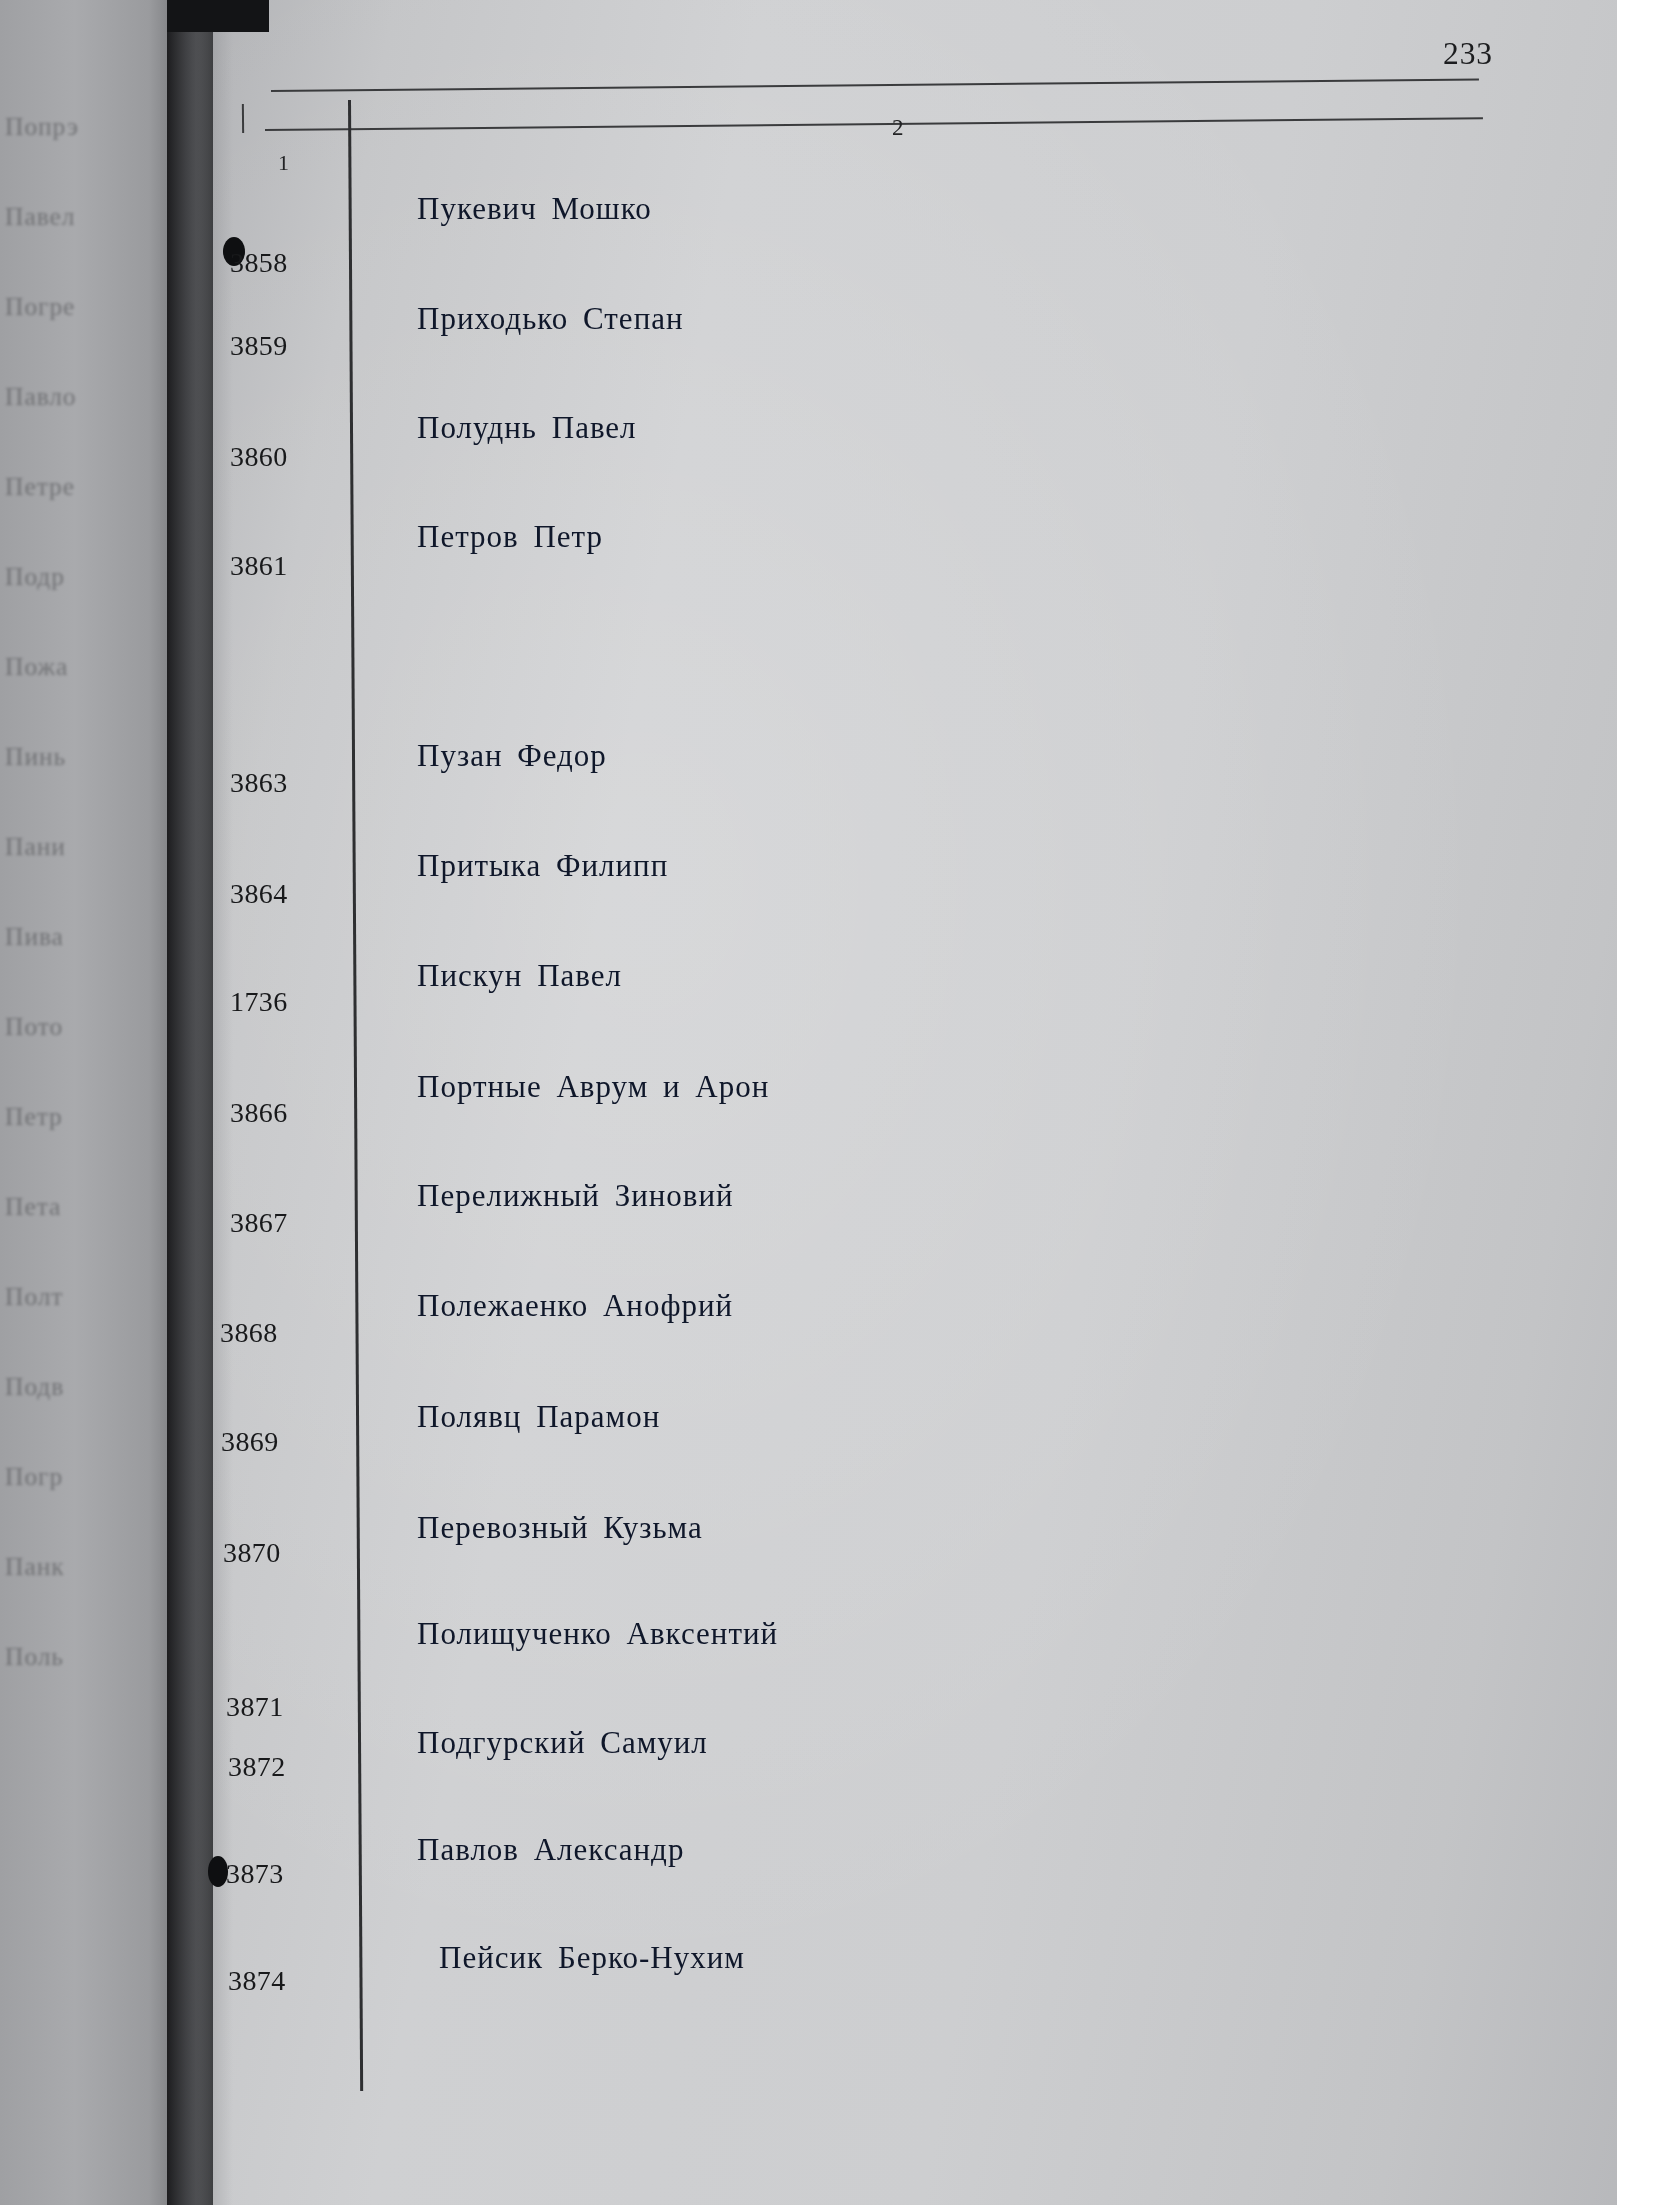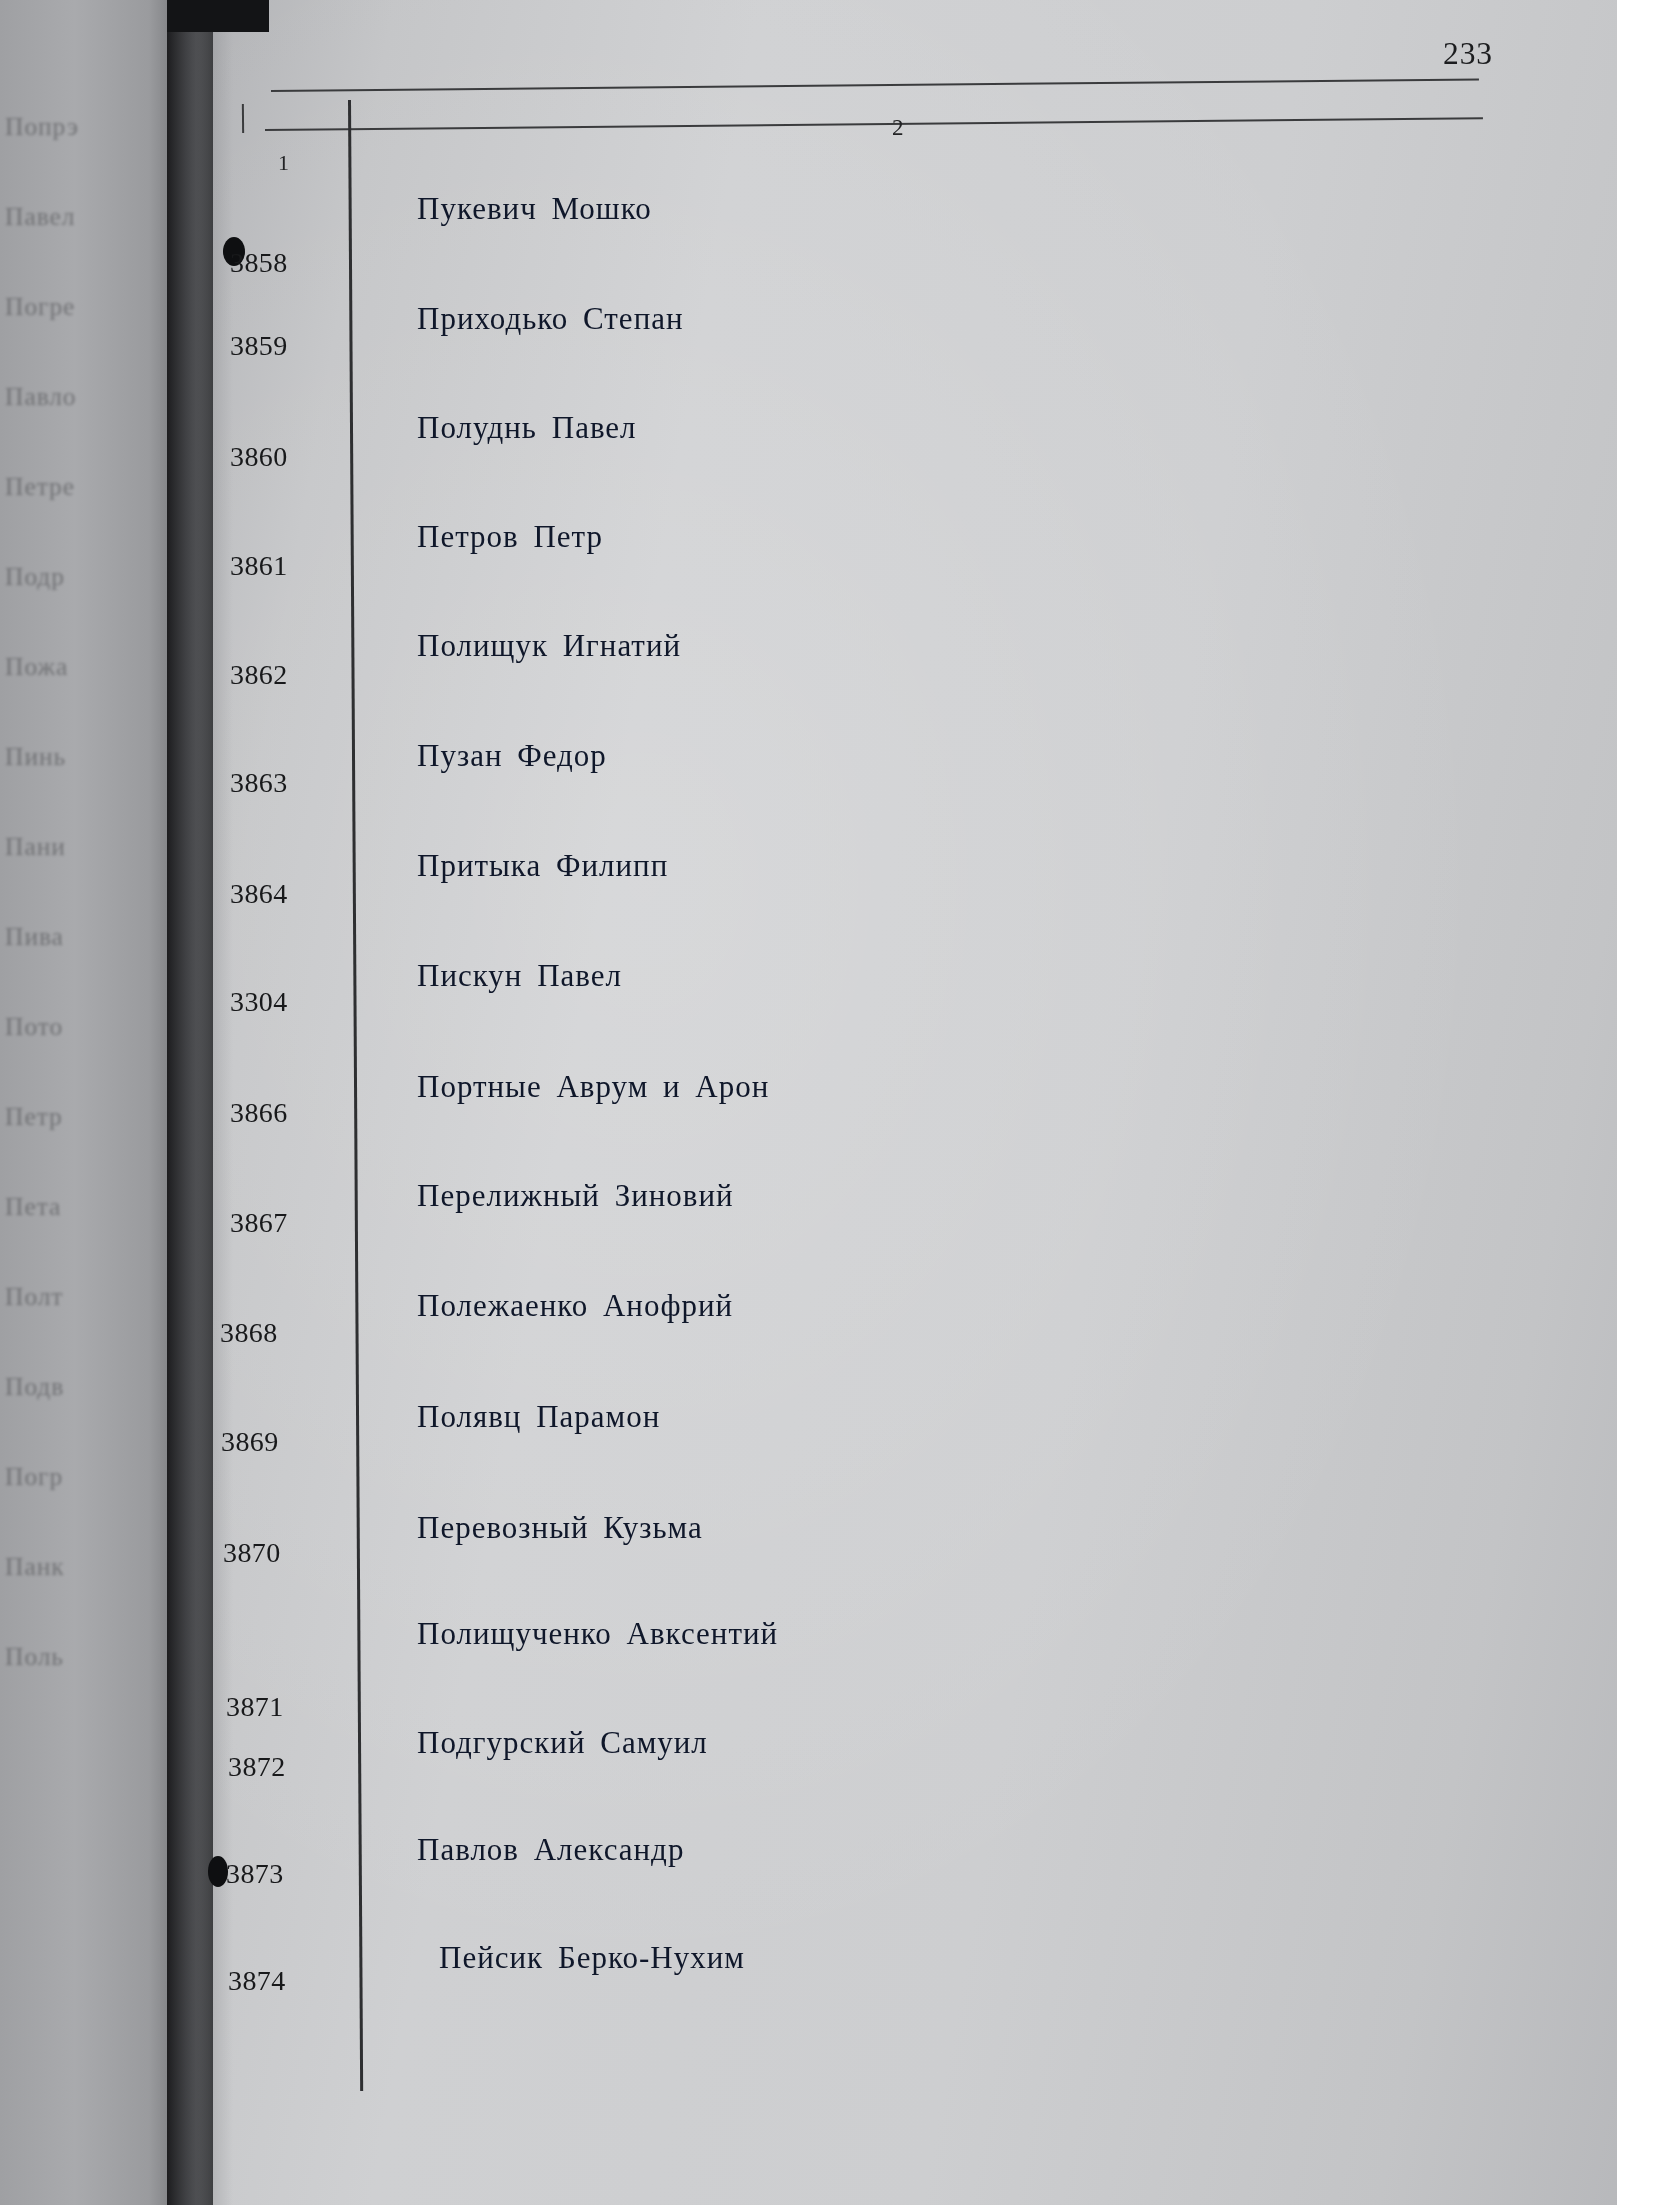--- a/index.html
+++ b/index.html
@@ -237,37 +237,33 @@
     <div class="row" style="top:400px;">
       <div class="num" style="top:41px;">3860</div>
       <div class="name" style="top:10.2px;">Полуднь  Павел</div>
     </div>
 
     <div class="row" style="top:509px;">
       <div class="num" style="top:41px;">3861</div>
       <div class="name" style="top:10.2px;">Петров  Петр</div>
     </div>
 
-    <div class="row" style="top:618px;">
-      <div class="num" style="top:41px;">3862</div>
-      <div class="name" style="top:10.2px;">Полищук  Игнатий</div>
-    </div>
 
     <div class="row" style="top:728px;">
       <div class="num" style="top:39px;">3863</div>
       <div class="name" style="top:10.2px;">Пузан  Федор</div>
     </div>
 
     <div class="row" style="top:839px;">
       <div class="num" style="top:39px;">3864</div>
       <div class="name" style="top:8.5px;">Притыка  Филипп</div>
     </div>
 
     <div class="row" style="top:949px;">
-      <div class="num" style="top:37px;">3304</div>
+      <div class="num" style="top:37px;">1736</div>
       <div class="name" style="top:8.5px;">Пискун  Павел</div>
     </div>
 
     <div class="row" style="top:1060px;">
       <div class="num" style="top:37px;">3866</div>
       <div class="name" style="top:8.5px;">Портные  Аврум  и  Арон</div>
     </div>
 
     <div class="row" style="top:1171px;">
       <div class="num" style="top:36px;">3867</div>

